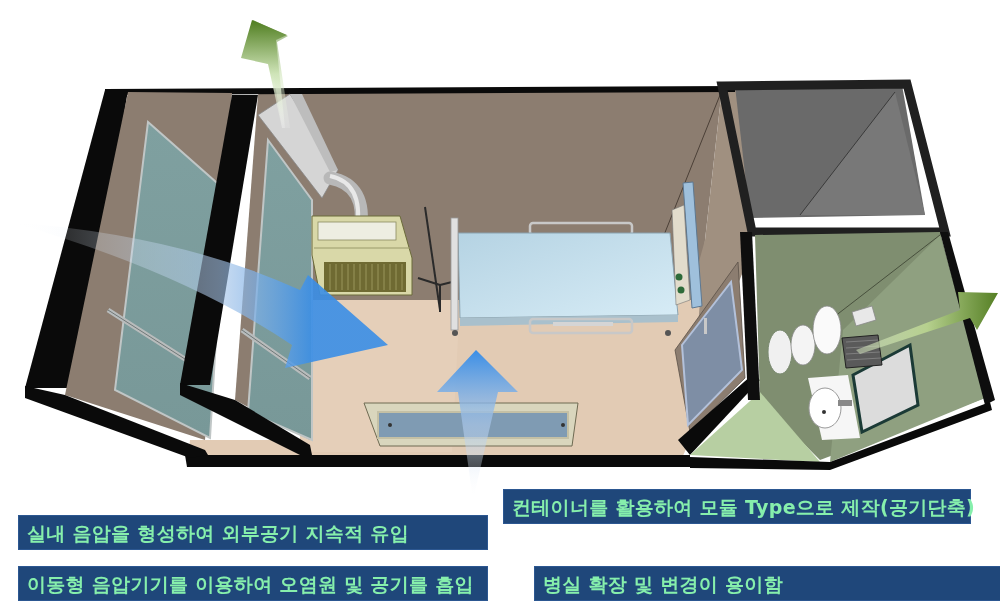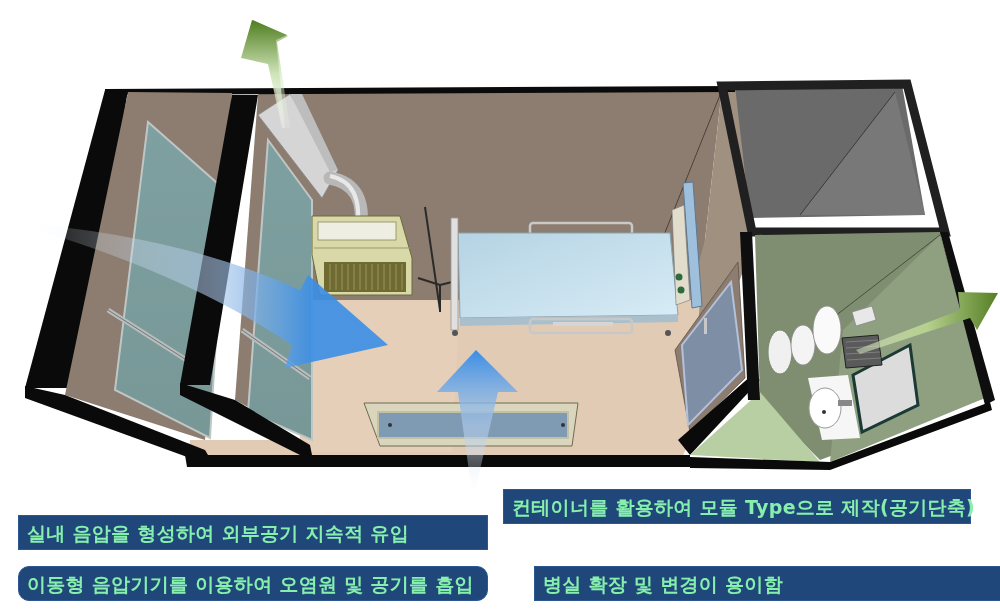--- a/index.html
+++ b/index.html
@@ -6,21 +6,21 @@
   body { width:1000px; height:610px; position:relative; overflow:hidden;
          font-family: "DejaVu Sans", "Liberation Sans", sans-serif; }
   #scene { position:absolute; left:0; top:0; width:1000px; height:500px; }
   .caption {
     position:absolute; height:35px; background:#1f477a; color:#86efac;
     font-size:19px; font-weight:bold; line-height:35px; padding-left:8px;
     box-sizing:border-box; white-space:nowrap; letter-spacing:0.3px;
     border:1px solid #2c5791;
   }
   #cap-0 { left:18px;  top:515px; width:470px; }
-  #cap-1 { left:18px;  top:566px; width:470px;border-radius:11px; }
+  #cap-1 { left:18px;  top:566px; width:470px; }
   #cap-2 { left:503px; top:489px; width:468px; }
   #cap-3 { left:534px; top:566px; width:468px; }
 </style>
 </head>
 <body>
 
 <svg id="scene" viewBox="0 0 1000 500" xmlns="http://www.w3.org/2000/svg">
   <defs>
     <linearGradient id="gUp" x1="0" y1="1" x2="0" y2="0">
       <stop offset="0" stop-color="#ffffff" stop-opacity="0.2"></stop>

